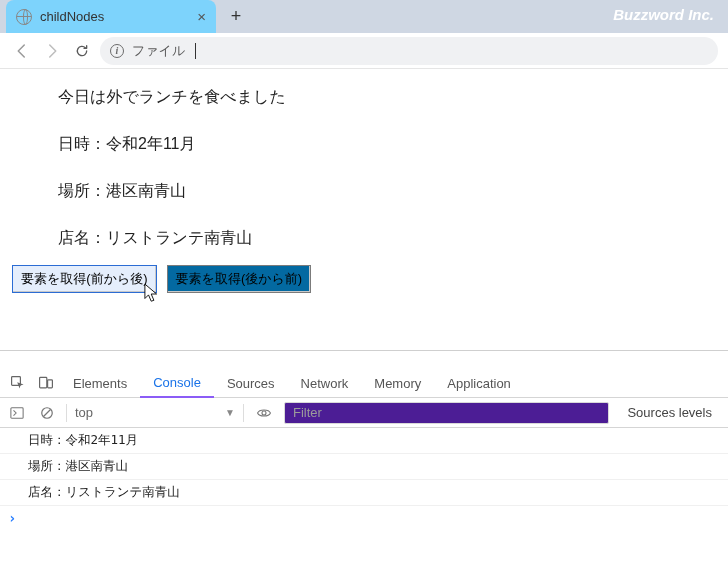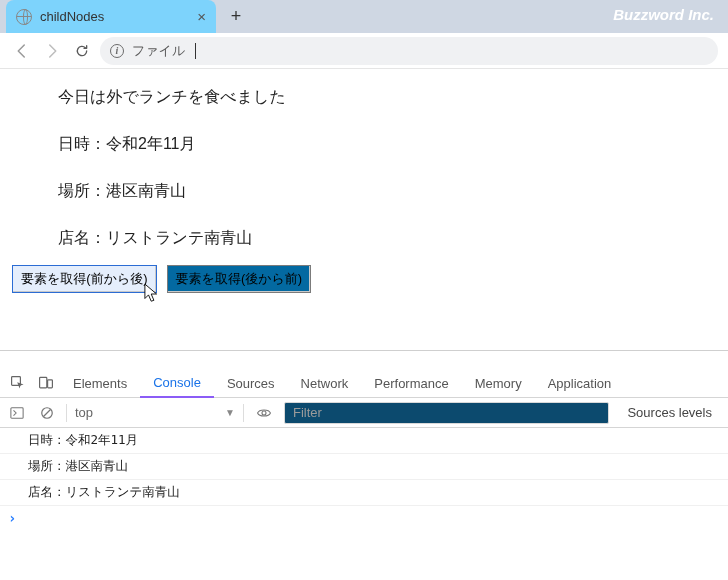--- a/index.html
+++ b/index.html
@@ -43,21 +43,21 @@
   .dt-tabs .tool { width: 28px; display: flex; align-items: center; justify-content: center; }
   .dt-tabs .dt-tab { padding: 0 13px; height: 30px; display: flex; align-items: center; color: #555; }
   .dt-tabs .dt-tab.active { color: #1a73e8; border-bottom: 2px solid #8b5cf6; }
   .dt-sub { display: flex; align-items: center; height: 30px; border-bottom: 1px solid #d5d5d5; padding: 0 6px; gap: 8px; color: #666; }
   .dt-sub .box { width: 22px; display: flex; align-items: center; justify-content: center; }
   .dt-sub .sep { width: 1px; height: 18px; background: #ddd; }
   .dt-sub .ctx { flex: 0 0 160px; display: flex; align-items: center; gap: 6px; }
   .dt-sub .ctx .sel { flex: 1; }
   .dt-sub .ctx .tri { color: #888; font-size: 10px; }
   .dt-sub .eye { width: 24px; display: flex; align-items: center; justify-content: center; }
-  .dt-sub .filter { flex: 1; height: 22px; border: 1px solid #d9d9d9; border-radius: 2px; padding: 0 8px; color: #9b9b9b; display: flex; align-items: center; background: #0c4a6e; }
+  .dt-sub .filter { flex: 1; height: 22px; border: 1px solid #d9d9d9; border-radius: 2px; padding: 0 8px; color: #9b9b9b; display: flex; align-items: center; background: #4c1d95; }
   .dt-sub .levels { padding: 0 10px; color: #444; white-space: nowrap; }
 
   .dt-body { flex: 1; overflow: auto; font-family: Menlo, Consolas, monospace; font-size: 12.5px; color: #222; }
   .log { padding: 4px 8px 4px 28px; border-bottom: 1px solid #f0f0f0; }
   .prompt { padding: 4px 8px; color: #2a7fff; }
   .prompt::before { content: "›"; font-size: 14px; font-weight: bold; margin-right: 4px; color: #2a7fff; }
 
   svg { display: block; }
 </style>
 </head>
@@ -124,21 +124,20 @@
     <div class="tool">
       <svg width="16" height="16" viewBox="0 0 20 20">
           <rect x="2" y="3" width="9" height="13" rx="1" fill="none" stroke="#666" stroke-width="1.5"></rect>
           <rect x="12" y="6" width="6" height="10" rx="1" fill="none" stroke="#666" stroke-width="1.5"></rect>
         </svg>
     </div>
     <div class="dt-tab">Elements</div>
     <div class="dt-tab active">Console</div>
     <div class="dt-tab">Sources</div>
     <div class="dt-tab">Network</div>
-    <div class="dt-tab">Performance</div>
     <div class="dt-tab">Memory</div>
     <div class="dt-tab">Application</div>
   </div>
   <div class="dt-sub">
     <div class="box">
       <svg width="14" height="14" viewBox="0 0 16 16">
           <rect x="1" y="2" width="14" height="12" rx="1" fill="none" stroke="#777" stroke-width="1.2"></rect>
           <path d="M4 5 L7 8 L4 11" fill="none" stroke="#777" stroke-width="1.2"></path>
         </svg>
     </div>

